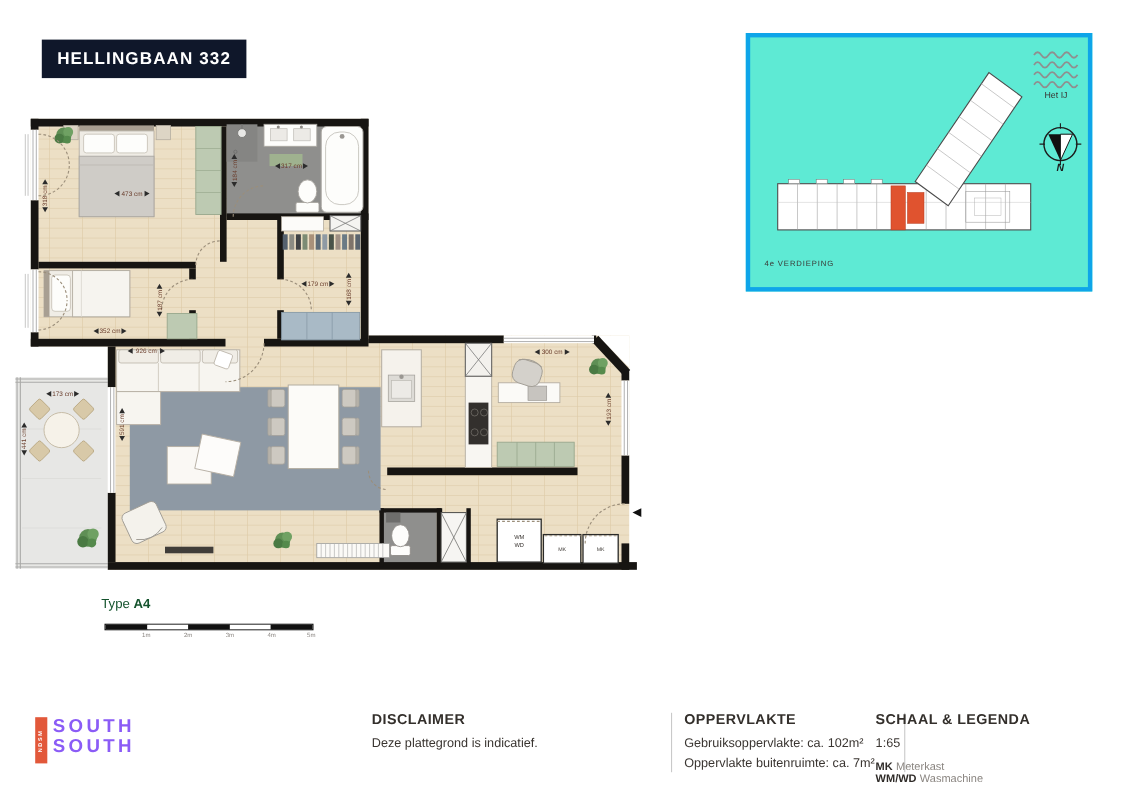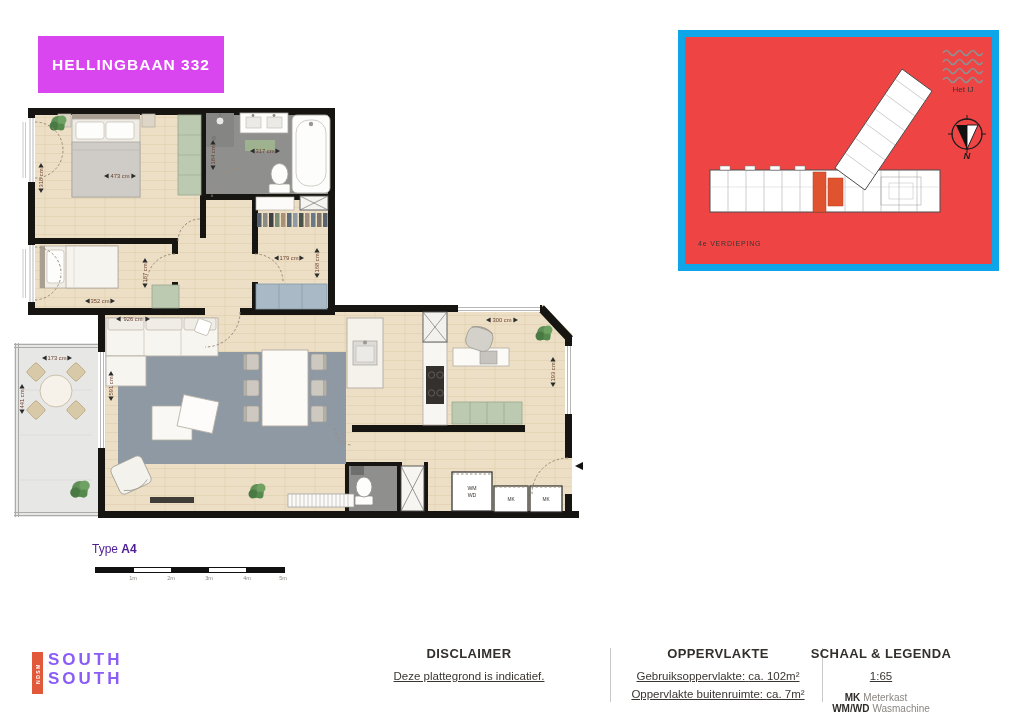--- a/index.html
+++ b/index.html
@@ -1,44 +1,44 @@
 <!DOCTYPE html>
 <html><head>
 <meta charset="utf-8">
 <style>
   html,body{margin:0;padding:0;background:#ffffff;}
   .page{position:relative;width:1024px;height:724px;background:#fff;overflow:hidden;
         font-family:"Liberation Sans",sans-serif;color:#3a3531;}
   .abs{position:absolute;}
   
-  .title-box{left:38px;top:36px;height:33px;background:#d946ef;color:#fff;
-             font-size:15.5px;font-weight:700;letter-spacing:1px;line-height:33px;padding:12px 14px;}
+  .title-box{left:38px;top:36px;height:33px;background:#0f172a;color:#fff;
+             font-size:15.5px;font-weight:700;letter-spacing:1px;line-height:33px;padding:1px 14px;}
   
-  .siteplan{left:678px;top:30px;width:307px;height:227px;border:7px solid #0ea5e9;background:#ef4444;}
+  .siteplan{left:678px;top:30px;width:307px;height:227px;border:4px solid #0ea5e9;background:#5eead4;}
   .siteplan svg{position:absolute;left:0;top:0;}
   .water-label{left:254px;top:48px;width:48px;text-align:center;font-size:8px;color:#3a3633;}
   .north-label{left:270px;top:113px;width:24px;text-align:center;font-size:9.5px;font-weight:700;font-style:italic;color:#1c1c1c;}
   .floor-label{left:13px;top:203px;font-size:7px;letter-spacing:0.8px;color:#3a3633;}
   
   .plansvg{position:absolute;left:0;top:0;}
   
-  .type-label{left:92px;top:542px;font-size:12px;color:#4c1d95;}
+  .type-label{left:92px;top:542px;font-size:12px;color:#14532d;}
   .type-label b{font-weight:700;}
   .scalebar{left:95px;top:567px;width:190px;height:18px;}
   .scalebar .bar{position:absolute;left:0;top:0;width:188px;height:4px;border:1px solid #111;display:flex;}
   .scalebar .seg{flex:1;}
   .scalebar .lab{position:absolute;top:8px;width:16px;text-align:center;font-size:5.5px;color:#8a8580;}
   
   .ndsm-box{left:32px;top:652px;width:11px;height:42px;background:#e2583a;}
   .ndsm-text{position:absolute;left:-15.5px;top:15.5px;width:42px;height:11px;transform:rotate(-90deg);
              text-align:center;font-size:5px;line-height:11px;color:#fff;letter-spacing:1.5px;font-weight:700;}
   .logo-line{left:48px;font-size:17px;font-weight:700;letter-spacing:3px;color:#8b5cf6;}
-  .f-col{top:646px;text-align:center;}
+  .f-col{top:646px;}
   .f-head{font-size:13px;font-weight:700;letter-spacing:0.4px;color:#332f2b;margin:0 0 9px 0;}
-  .f-line{font-size:11.5px;color:#3a3531;margin:0 0 6px 0;text-decoration:underline;}
+  .f-line{font-size:11.5px;color:#3a3531;margin:0 0 6px 0;}
   .f-divider{top:648px;width:1px;height:54px;background:#c9c9c9;}
   .legend-line{font-size:10px;color:#8a8580;}
   .legend-line b{color:#2f2b28;margin-right:3px;}
   .legend-gap{display:inline-block;width:10px;}
 </style>
 </head>
 <body>
 
 <div class="page">
 

